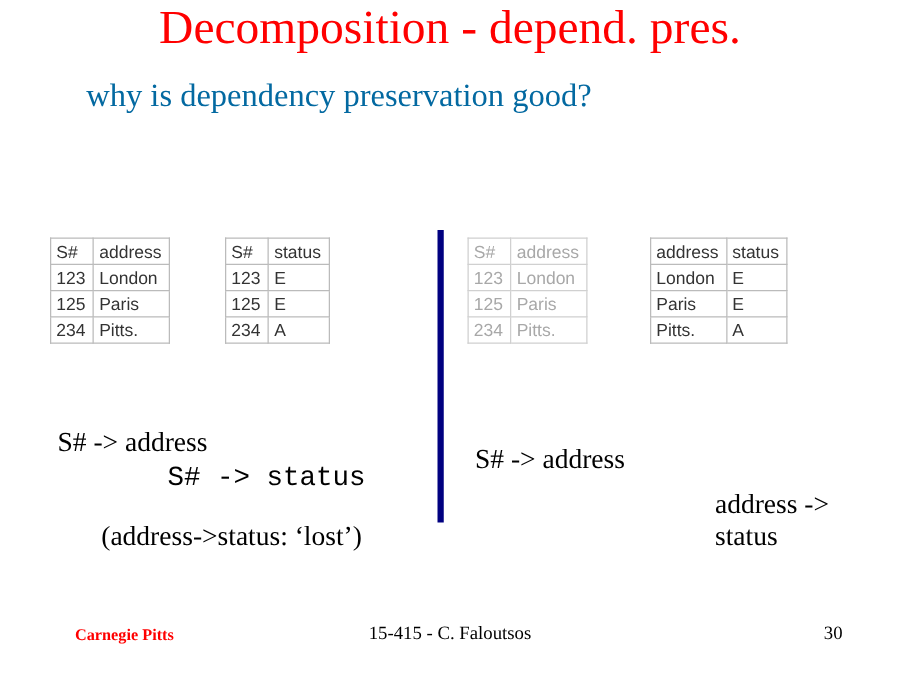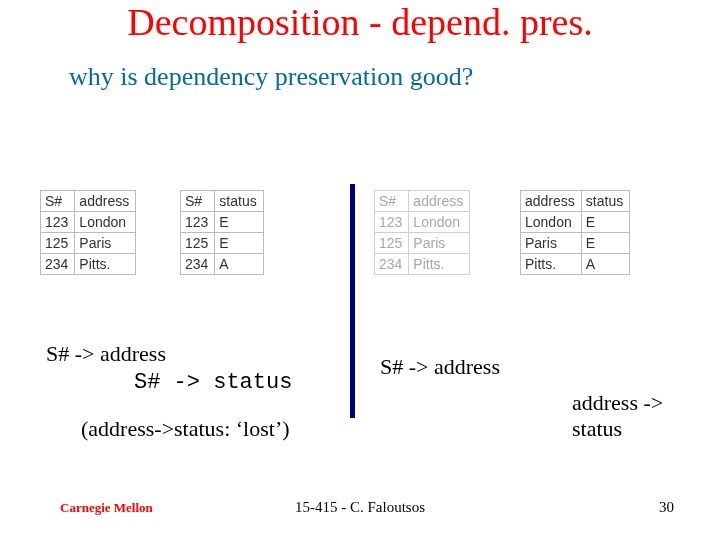--- a/index.html
+++ b/index.html
@@ -224,16 +224,16 @@
     <div>S# -&gt; address</div>
     <div class="l2">S# -&gt; status</div>
   </div>
   <div class="dep-mid">S# -&gt; address</div>
   <div class="dep-right">address -&gt; status</div>
 </div>
 
 <div class="lost">(address-&gt;status: ‘lost’)</div>
 
 <div class="footer">
-  <div class="footer-left">Carnegie Mellon</div>
+  <div class="footer-left">Carnegie Pitts</div>
   <div class="footer-center">15-415 - C. Faloutsos</div>
   <div class="footer-right">30</div>
 </div>
 
 </body></html>

